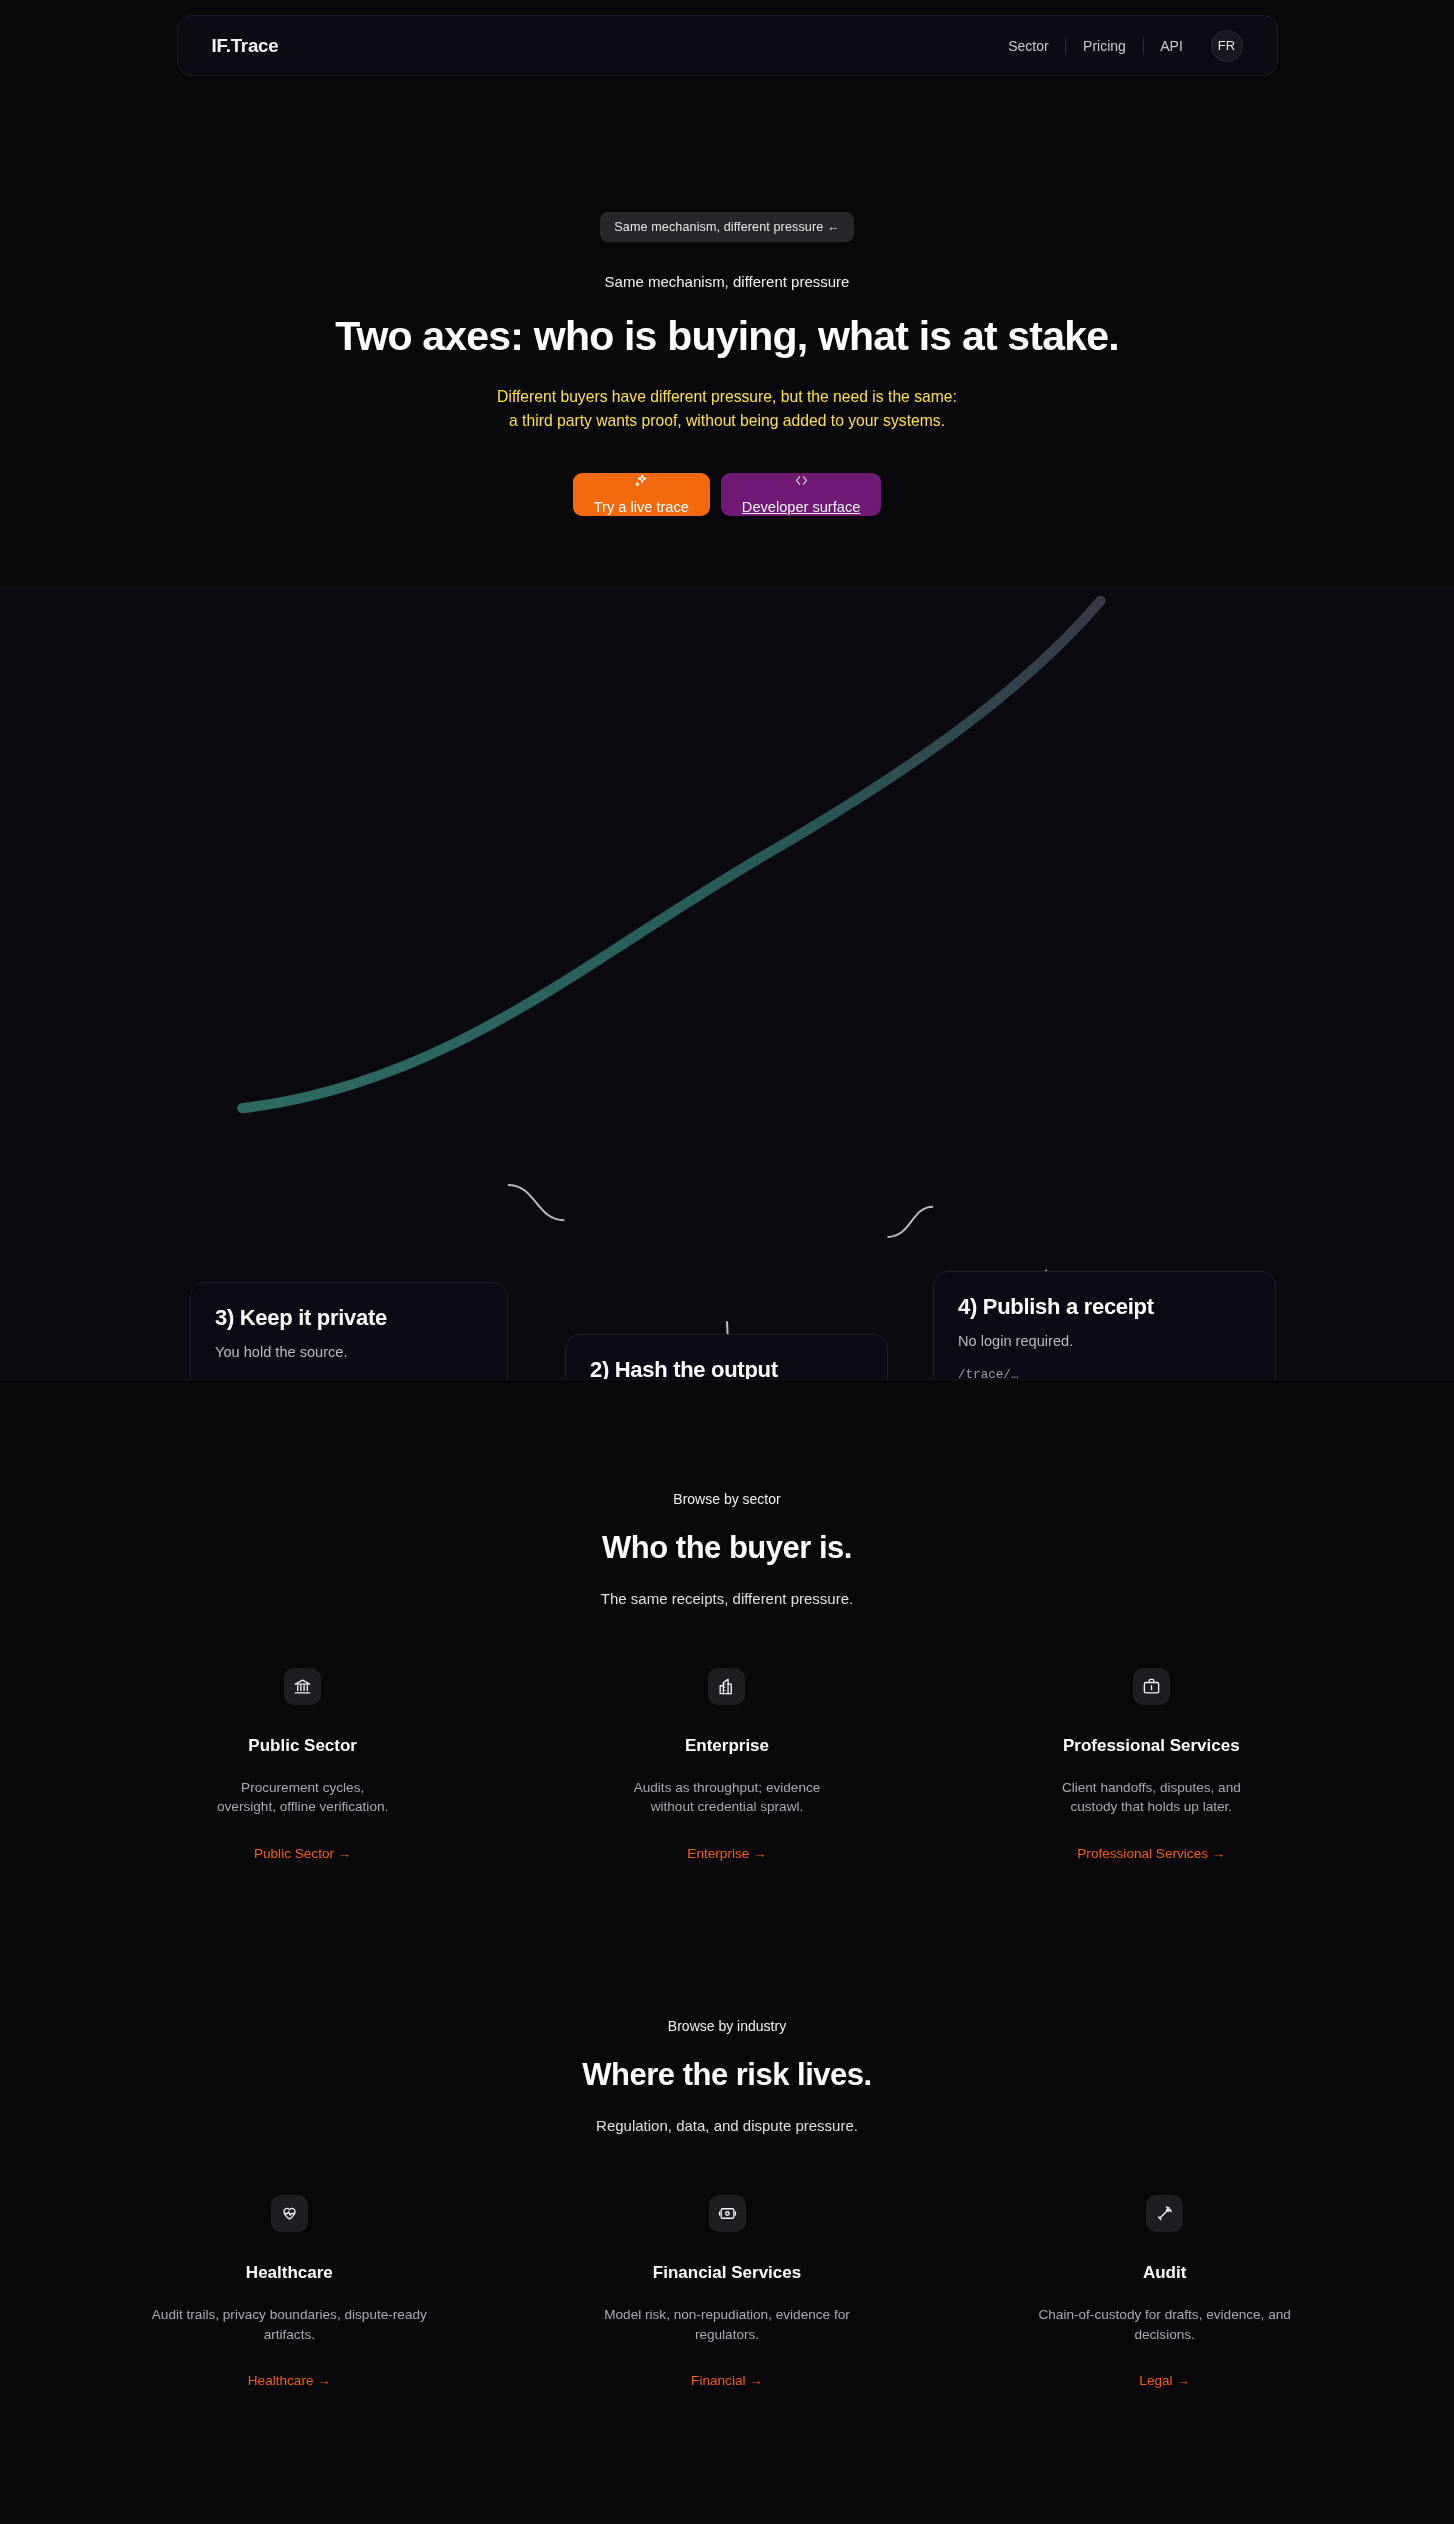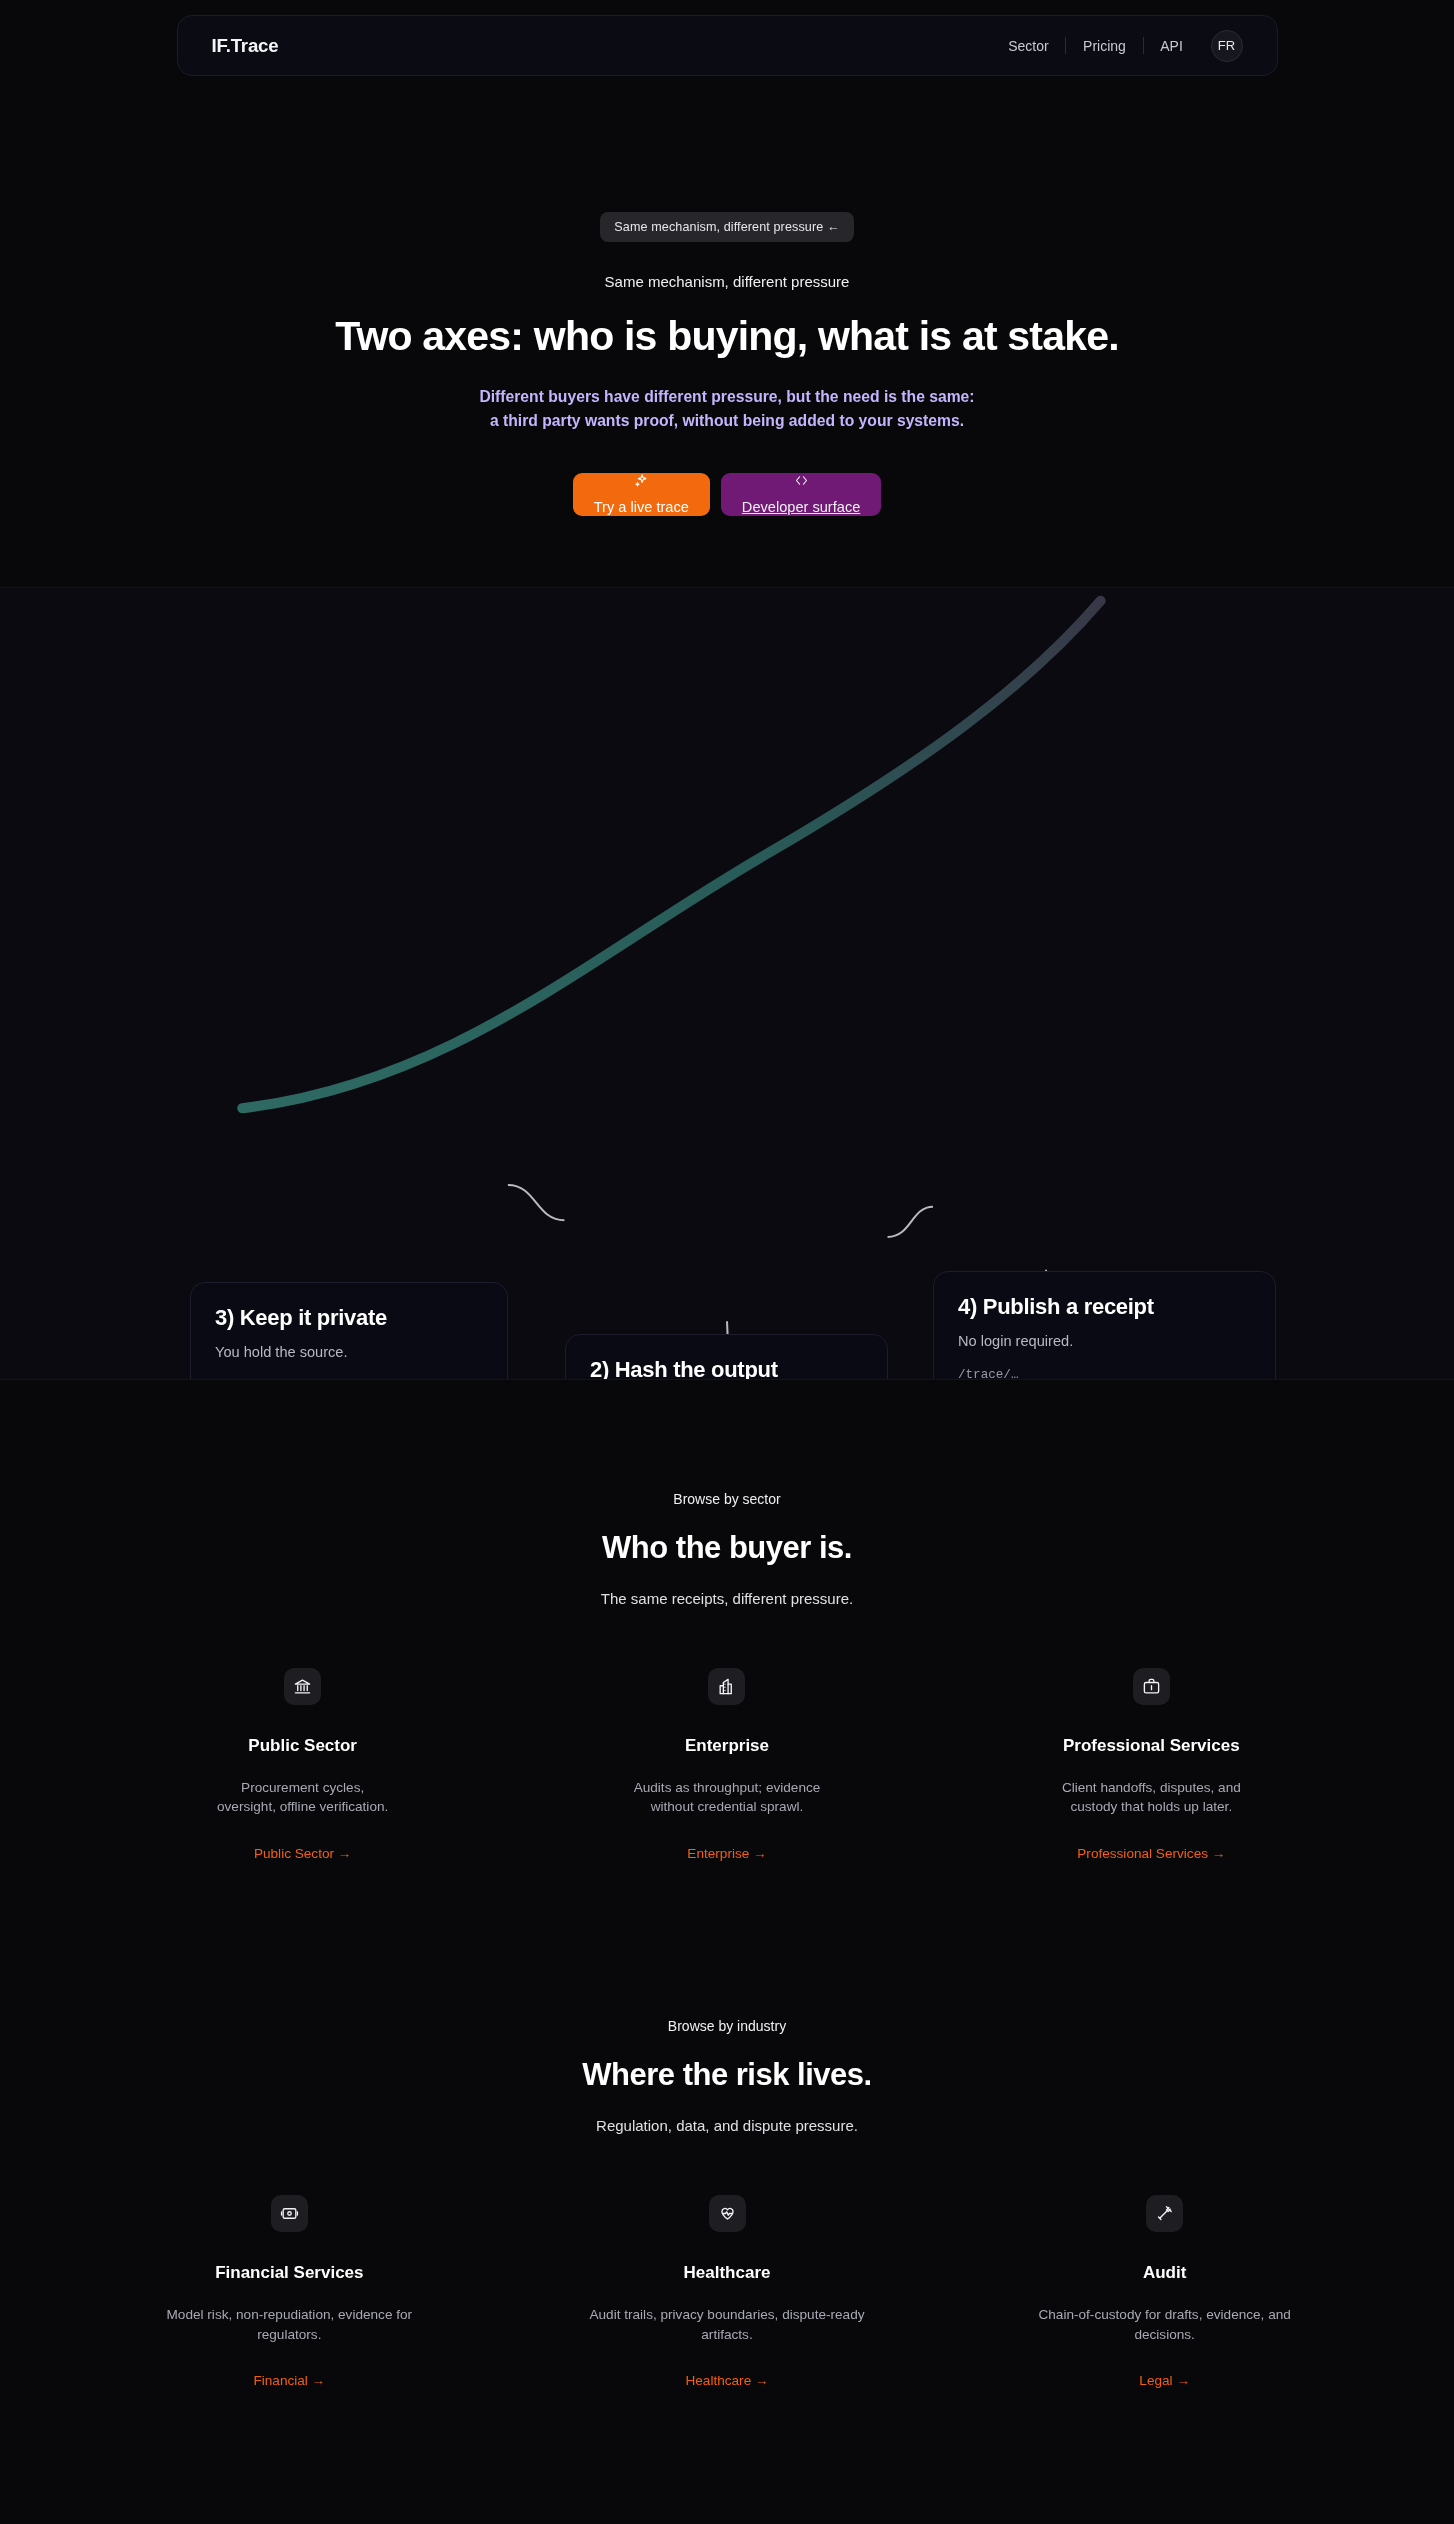--- a/index.html
+++ b/index.html
@@ -101,22 +101,22 @@
     margin-top: 23px;
     font-size: 41px;
     font-weight: 700;
     letter-spacing: -0.8px;
     color: #ffffff;
   }
   .hero-sub {
     margin-top: 25px;
     font-size: 15.7px;
     line-height: 1.55;
-    color: #c4b5fd;
-    font-weight: 700;
+    color: #fde047;
+    font-weight: 400;
   }
   .cta-row {
     margin-top: 39px;
     display: flex;
     justify-content: center;
     gap: 11px;
   }
   .btn {
     display: inline-flex;
     align-items: center;
@@ -410,41 +410,41 @@
   <div class="section sec-industry">
     <div class="sec-eyebrow">Browse by industry</div>
     <div class="sec-title">Where the risk lives.</div>
     <div class="sec-sub">Regulation, data, and dispute pressure.</div>
 
     <div class="cards cards-3">
 
       <div class="cell">
         <div class="icon-tile">
           <svg viewBox="0 0 24 24" fill="none" stroke="#f4f4f7" stroke-width="1.7" stroke-linecap="round" stroke-linejoin="round">
+            <path d="M19 9.5c0 4.5-7 9.5-7 9.5S5 14 5 9.5a3.8 3.8 0 0 1 7-2.1 3.8 3.8 0 0 1 7 2.1z"></path>
+            <polyline points="6.5,12 9.5,12 11,9.8 13,14.2 14.5,12 17.5,12"></polyline>
+          </svg>
+        </div>
+        <div class="cell-title">Healthcare</div>
+        <div class="cell-desc">Audit trails, privacy boundaries, dispute-ready artifacts.</div>
+        <div class="cell-link">Healthcare →</div>
+      </div>
+
+      <div class="cell">
+        <div class="icon-tile">
+          <svg viewBox="0 0 24 24" fill="none" stroke="#f4f4f7" stroke-width="1.7" stroke-linecap="round" stroke-linejoin="round">
             <rect x="4" y="6" width="16" height="12" rx="2"></rect>
             <circle cx="12" cy="12" r="2.2"></circle>
             <line x1="2" y1="10" x2="2" y2="14"></line>
               <line x1="22" y1="10" x2="22" y2="14"></line>
           </svg>
         </div>
         <div class="cell-title">Financial Services</div>
         <div class="cell-desc">Model risk, non-repudiation, evidence for regulators.</div>
         <div class="cell-link">Financial →</div>
-      </div>
-
-      <div class="cell">
-        <div class="icon-tile">
-          <svg viewBox="0 0 24 24" fill="none" stroke="#f4f4f7" stroke-width="1.7" stroke-linecap="round" stroke-linejoin="round">
-            <path d="M19 9.5c0 4.5-7 9.5-7 9.5S5 14 5 9.5a3.8 3.8 0 0 1 7-2.1 3.8 3.8 0 0 1 7 2.1z"></path>
-            <polyline points="6.5,12 9.5,12 11,9.8 13,14.2 14.5,12 17.5,12"></polyline>
-          </svg>
-        </div>
-        <div class="cell-title">Healthcare</div>
-        <div class="cell-desc">Audit trails, privacy boundaries, dispute-ready artifacts.</div>
-        <div class="cell-link">Healthcare →</div>
       </div>
 
       <div class="cell">
         <div class="icon-tile">
           <svg viewBox="0 0 24 24" fill="none" stroke="#f4f4f7" stroke-width="1.7" stroke-linecap="round" stroke-linejoin="round">
             <path d="M14.5 3.5l6 6"></path>
             <path d="M17.5 4.5l-3 3"></path>
             <path d="M19.5 6.5l-3 3"></path>
             <path d="M16 8L6 18"></path>
             <path d="M4.5 16.5l3 3"></path>

